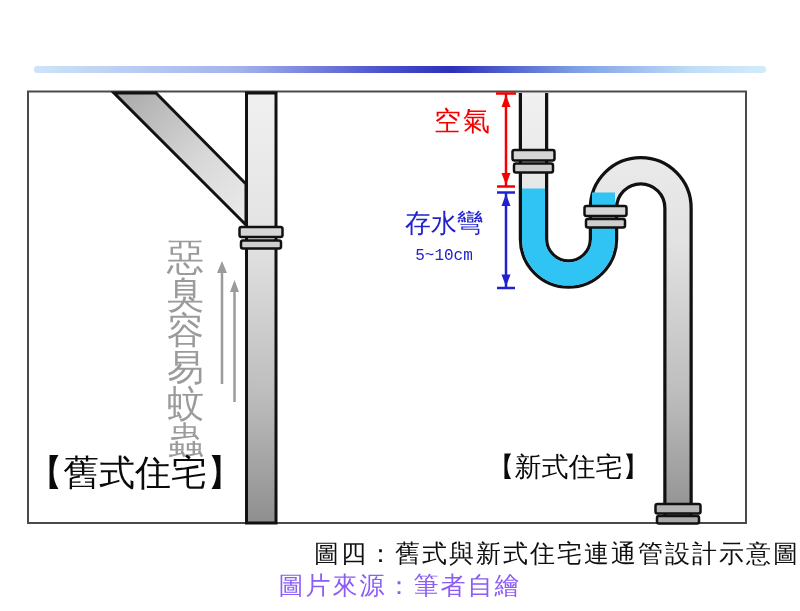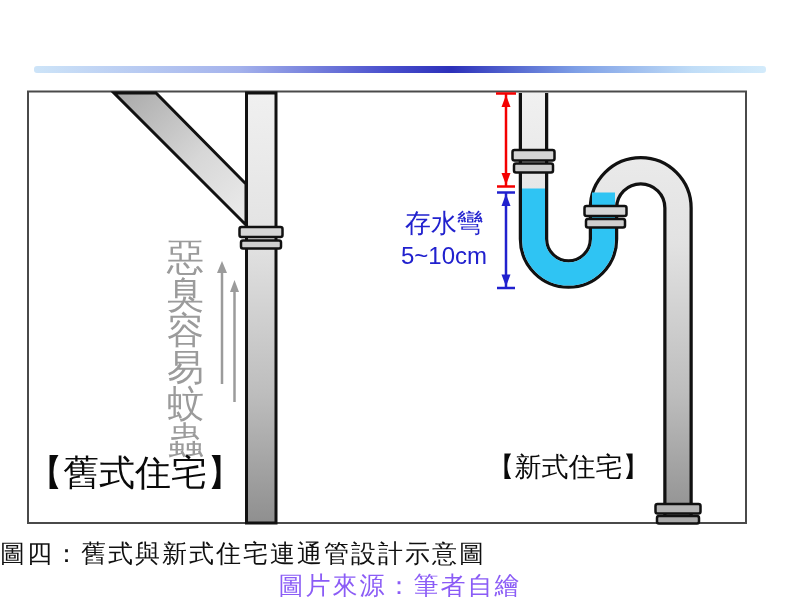--- a/index.html
+++ b/index.html
@@ -29,24 +29,24 @@
   #new-label{left:457px;top:449px;width:223px;text-align:center;font-size:27px;}
   #air-label{
     left:430px;top:104px;width:66px;text-align:center;
     font-size:27px;line-height:34px;letter-spacing:2px;color:#f40000;
   }
   #seal-label{
     left:398px;top:208px;width:92px;text-align:center;
     font-size:26px;line-height:32px;color:#2121ce;
   }
   #seal-label .mono{
-    font-family:Liberation Sans, sans-serif;
-    font-size:24px;letter-spacing:0;
+    font-family:Liberation Mono, monospace;
+    font-size:16px;letter-spacing:0;
   }
-  #caption-title{left:0;top:537px;width:800px;text-align:left;
+  #caption-title{left:0;top:537px;width:800px;text-align:right;
     font-size:25px;letter-spacing:2px;color:#101010;}
   #caption-source{left:0;top:569px;width:800px;text-align:center;
     font-size:25px;letter-spacing:2px;color:#8b5cf6;}
 </style>
 </head>
 <body>
 
 <div id="accent-bar" class="abs"></div>
 
 <svg id="diagram-svg" class="abs" viewBox="0 0 800 611">
@@ -120,20 +120,21 @@
   <div>惡臭</div>
   <div>容易</div>
   <div>蚊蟲</div>
 </div>
 
 <div id="old-label" class="abs cjk">【舊式住宅】</div>
 
 <div id="new-label" class="abs cjk">【新式住宅】</div>
 
 <div id="air-label" class="abs">
+  <div>空氣</div>
 </div>
 
 <div id="seal-label" class="abs">
   <div>存水彎</div>
   <div class="mono">5~10cm</div>
 </div>
 
 <div id="caption-title" class="abs cjk">圖四：舊式與新式住宅連通管設計示意圖</div>
 
 <div id="caption-source" class="abs cjk">圖片來源：筆者自繪</div>

